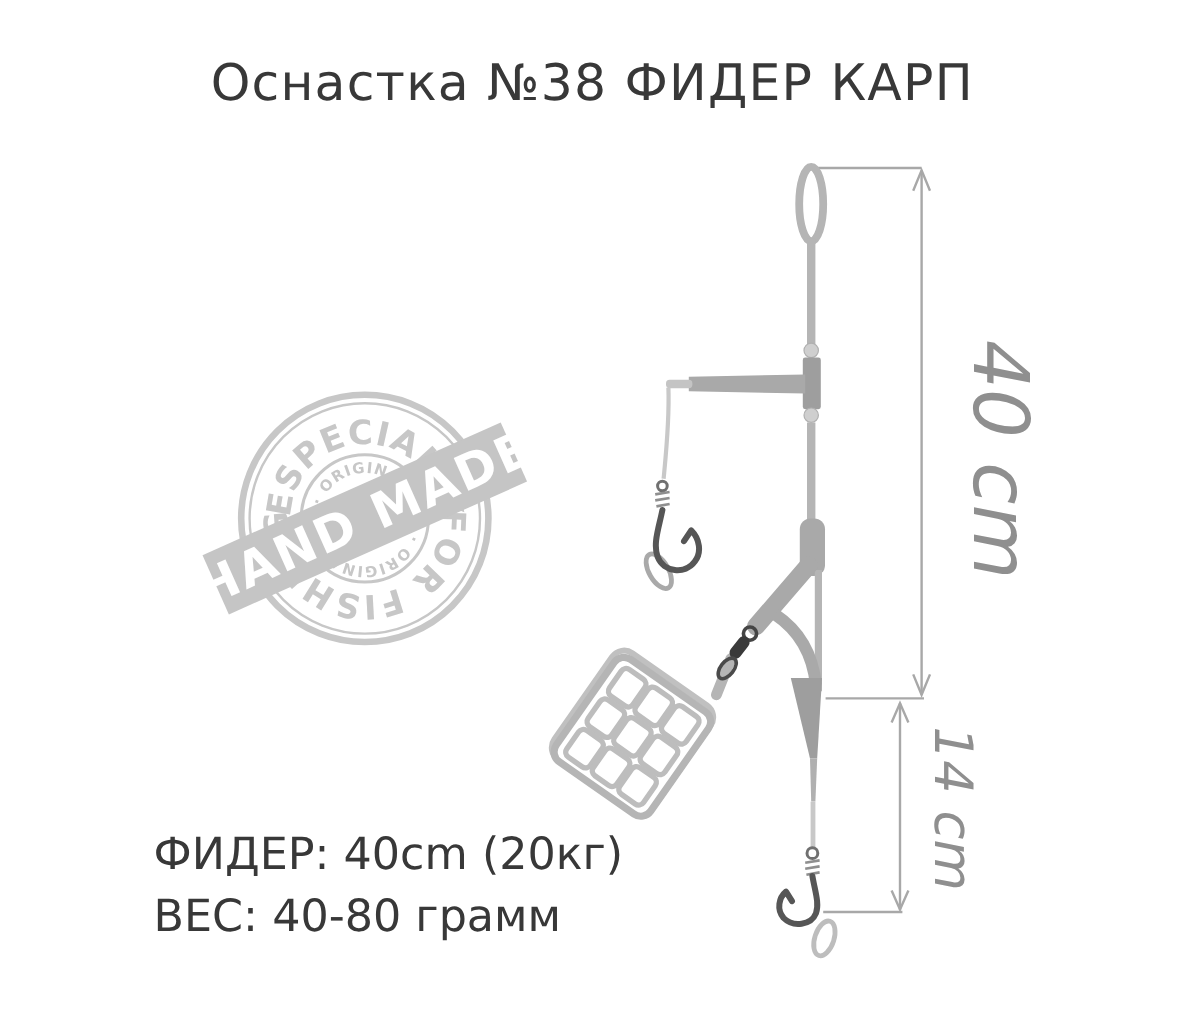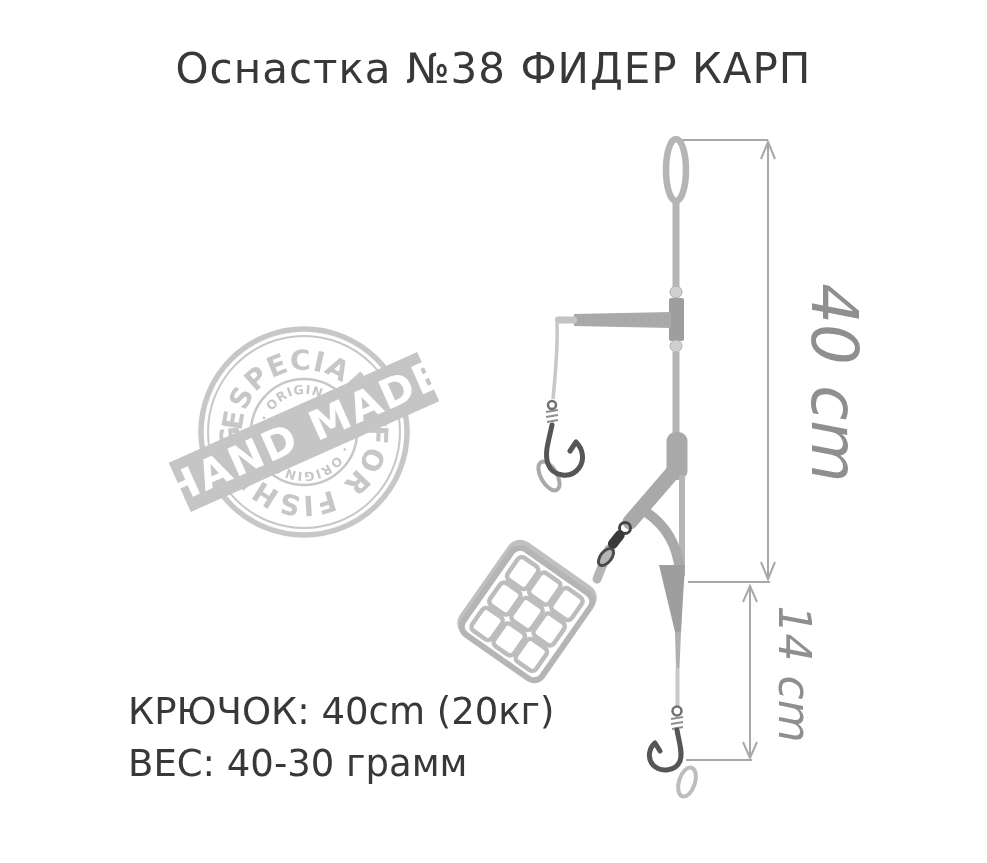--- a/index.html
+++ b/index.html
@@ -142,17 +142,17 @@
       <g stroke="#8f8f8f" stroke-width="2.2">
         <line x1="671" y1="699" x2="683" y2="697"></line>
         <line x1="671" y1="704" x2="683" y2="702"></line>
         <line x1="672" y1="709" x2="683" y2="707"></line>
       </g>
       <path d="M677 710 C679 722 683 733 680 741 C676 751 661 753 653 745 C647 738 649 728 655 723 L660 731" fill="none" stroke="var(--hook-dark)" stroke-width="5" stroke-linecap="round" stroke-linejoin="round"></path>
     </g>
   </svg>
 
   <div class="specs">
-    <div>КРЮЧОК: 40cm (20кг)</div>
-    <div>ВЕС: 40-30 грамм</div>
+    <div>ФИДЕР: 40cm (20кг)</div>
+    <div>ВЕС: 40-80 грамм</div>
   </div>
 
 </div>
 
 </body></html>

